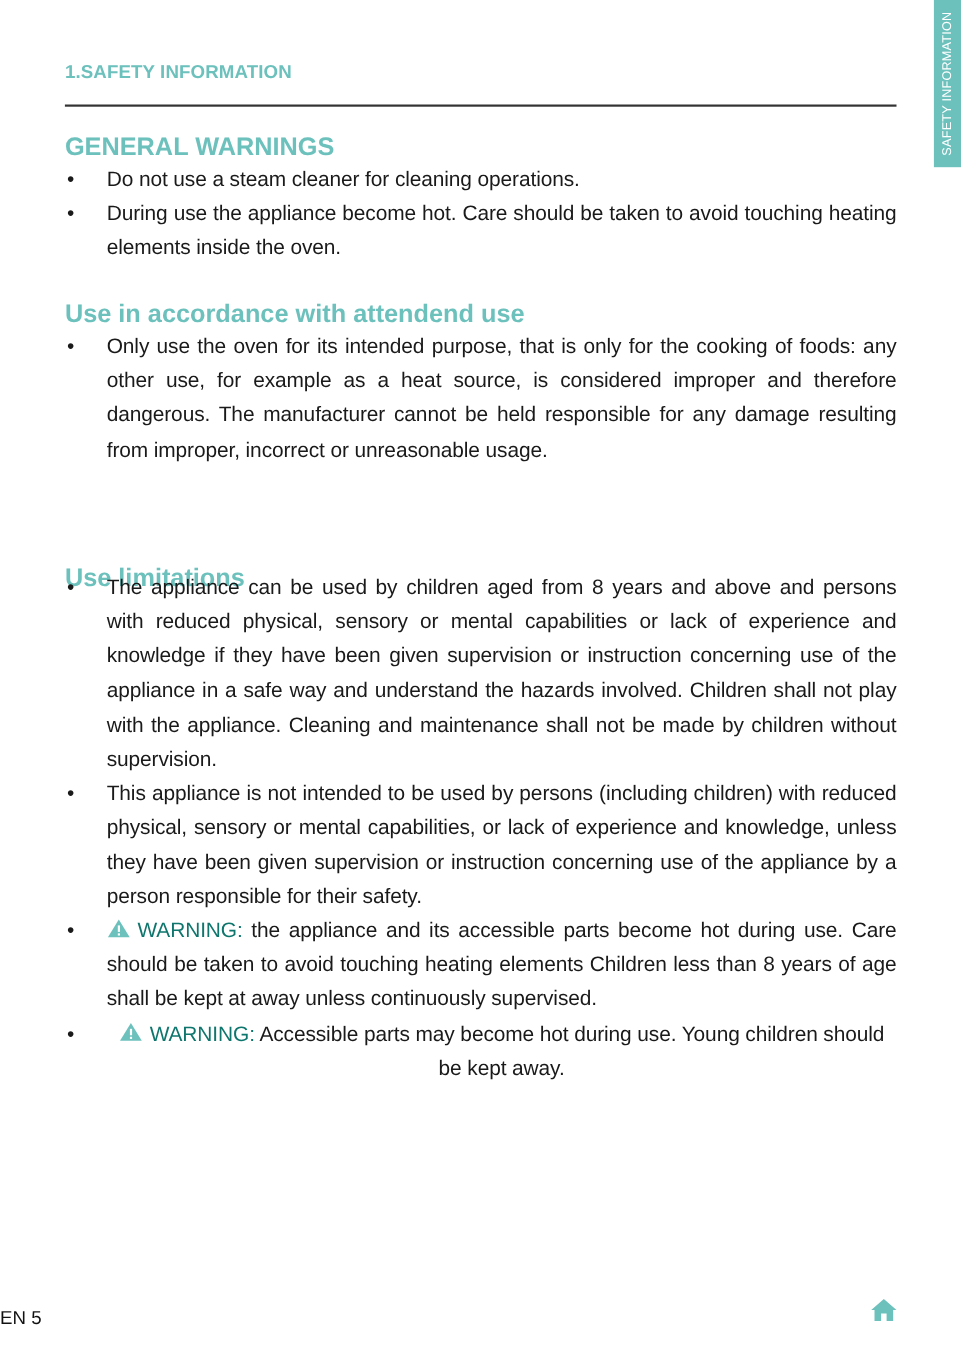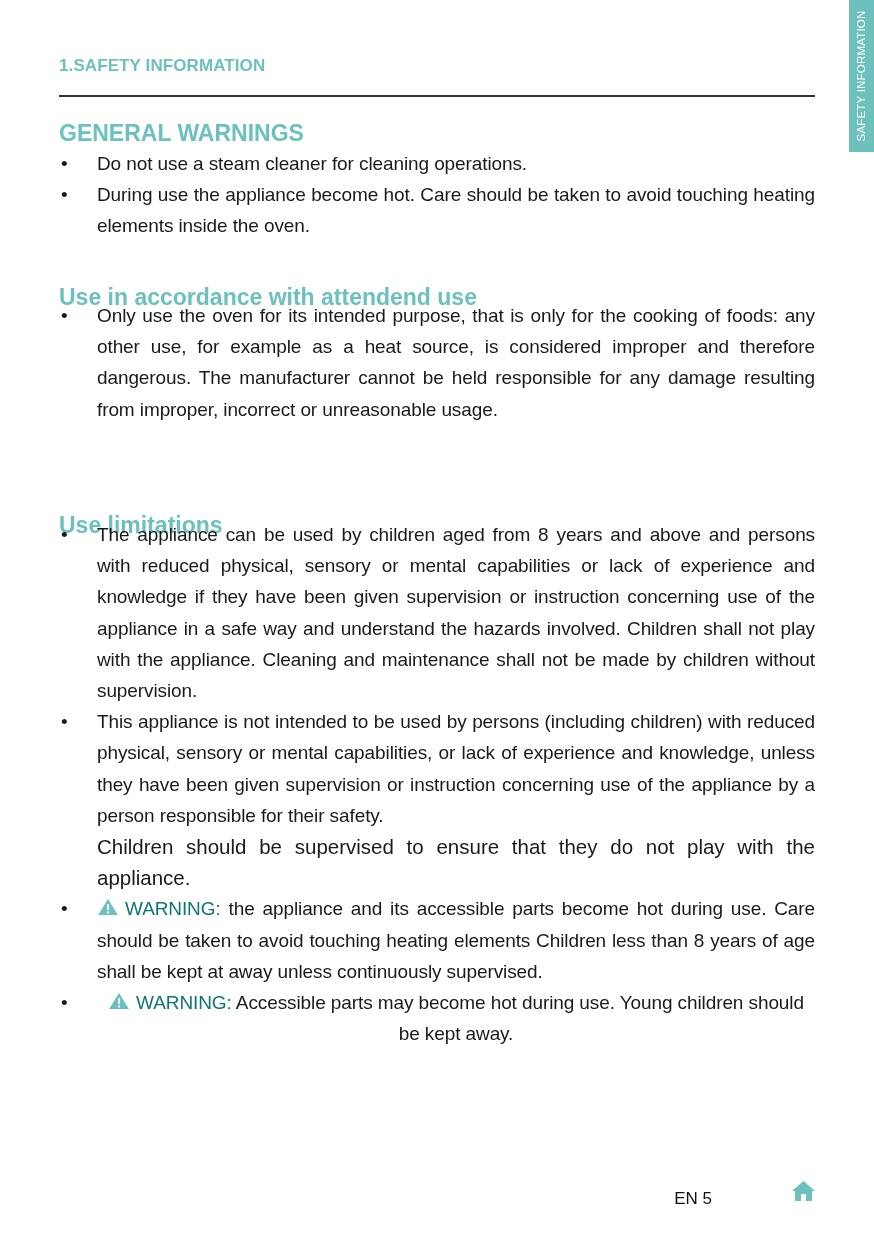--- a/index.html
+++ b/index.html
@@ -34,21 +34,21 @@
   .bullet-text {
     font-size: 19px; line-height: 31.2px; text-align: justify; display: block;
     letter-spacing: -0.1px;
   }
   .para-text {
     font-size: 20.5px; line-height: 31.2px; text-align: justify; display: block;
   }
   .warn-label { color: #0f766e; font-weight: normal; }
   .warn-icon { display: inline-block; width: 22px; height: 18px; vertical-align: -1px; margin-right: 6px; }
   .footer-page {
-    position: absolute; top: 1189px; left: 0; width: 712px; text-align: right; font-size: 17px; color: #111;
+    position: absolute; top: 1189px; left: 0; width: 712px; text-align: left; font-size: 17px; color: #111;
   }
   .home-icon { position: absolute; left: 791px; top: 1180px; width: 25px; height: 22px; cursor: pointer; }
 </style>
 </head>
 <body>
 
 <div class="side-tab">
   <span>SAFETY INFORMATION</span>
 </div>
 
@@ -61,38 +61,37 @@
     <li class="bullet-item">
       <span class="bullet-dot">•</span>
       <span class="bullet-text">Do not use a steam cleaner for cleaning operations.</span>
     </li>
     <li class="bullet-item">
       <span class="bullet-dot">•</span>
       <span class="bullet-text">During use the appliance become hot. Care should be taken to avoid touching heating elements inside the oven.</span>
     </li>
   </ul>
 
-  <h2 class="section-heading" style="top:284px">Use in accordance with attendend use</h2>
+  <h2 class="section-heading" style="top:272px">Use in accordance with attendend use</h2>
   <ul class="bullet-list" style="top:300px">
     <li class="bullet-item">
       <span class="bullet-dot">•</span>
       <span class="bullet-text">Only use the oven for its intended purpose, that is only for the cooking of foods: any other use, for example as a heat source, is considered improper and therefore dangerous. The manufacturer cannot be held responsible for any damage resulting from improper, incorrect or unreasonable usage.</span>
     </li>
   </ul>
 
   <h2 class="section-heading" style="top:512px">Use limitations</h2>
   <ul class="bullet-list" style="top:519px">
     <li class="bullet-item">
       <span class="bullet-dot">•</span>
       <span class="bullet-text">The appliance can be used by children aged from 8 years and above and persons with reduced physical, sensory or mental capabilities or lack of experience and knowledge if they have been given supervision or instruction concerning use of the appliance in a safe way and understand the hazards involved. Children shall not play with the appliance. Cleaning and maintenance shall not be made by children without supervision.</span>
     </li>
     <li class="bullet-item">
       <span class="bullet-dot">•</span>
       <span class="bullet-text">This appliance is not intended to be used by persons (including children) with reduced physical, sensory or mental capabilities, or lack of experience and knowledge, unless they have been given supervision or instruction concerning use of the appliance by a person responsible for their safety.</span>
-      <span class="para-text">Children should be supervised to ensure that they do not play with the appliance.</span>
     </li>
     <li class="bullet-item">
       <span class="bullet-dot">•</span>
       <span class="bullet-text">
         <svg class="warn-icon" viewBox="0 0 24 20">
           <polygon points="12,1 23,19 1,19" fill="#6cc1bd"></polygon>
           <rect x="11" y="7" width="2.2" height="6.5" fill="#fff"></rect>
           <rect x="11" y="15" width="2.2" height="2.2" fill="#fff"></rect>
         </svg><span class="warn-label">WARNING:</span>
         <span>the appliance and its accessible parts become hot during use. Care should be taken to avoid touching heating elements Children less than 8 years of age shall be kept at away unless continuously supervised.</span>

